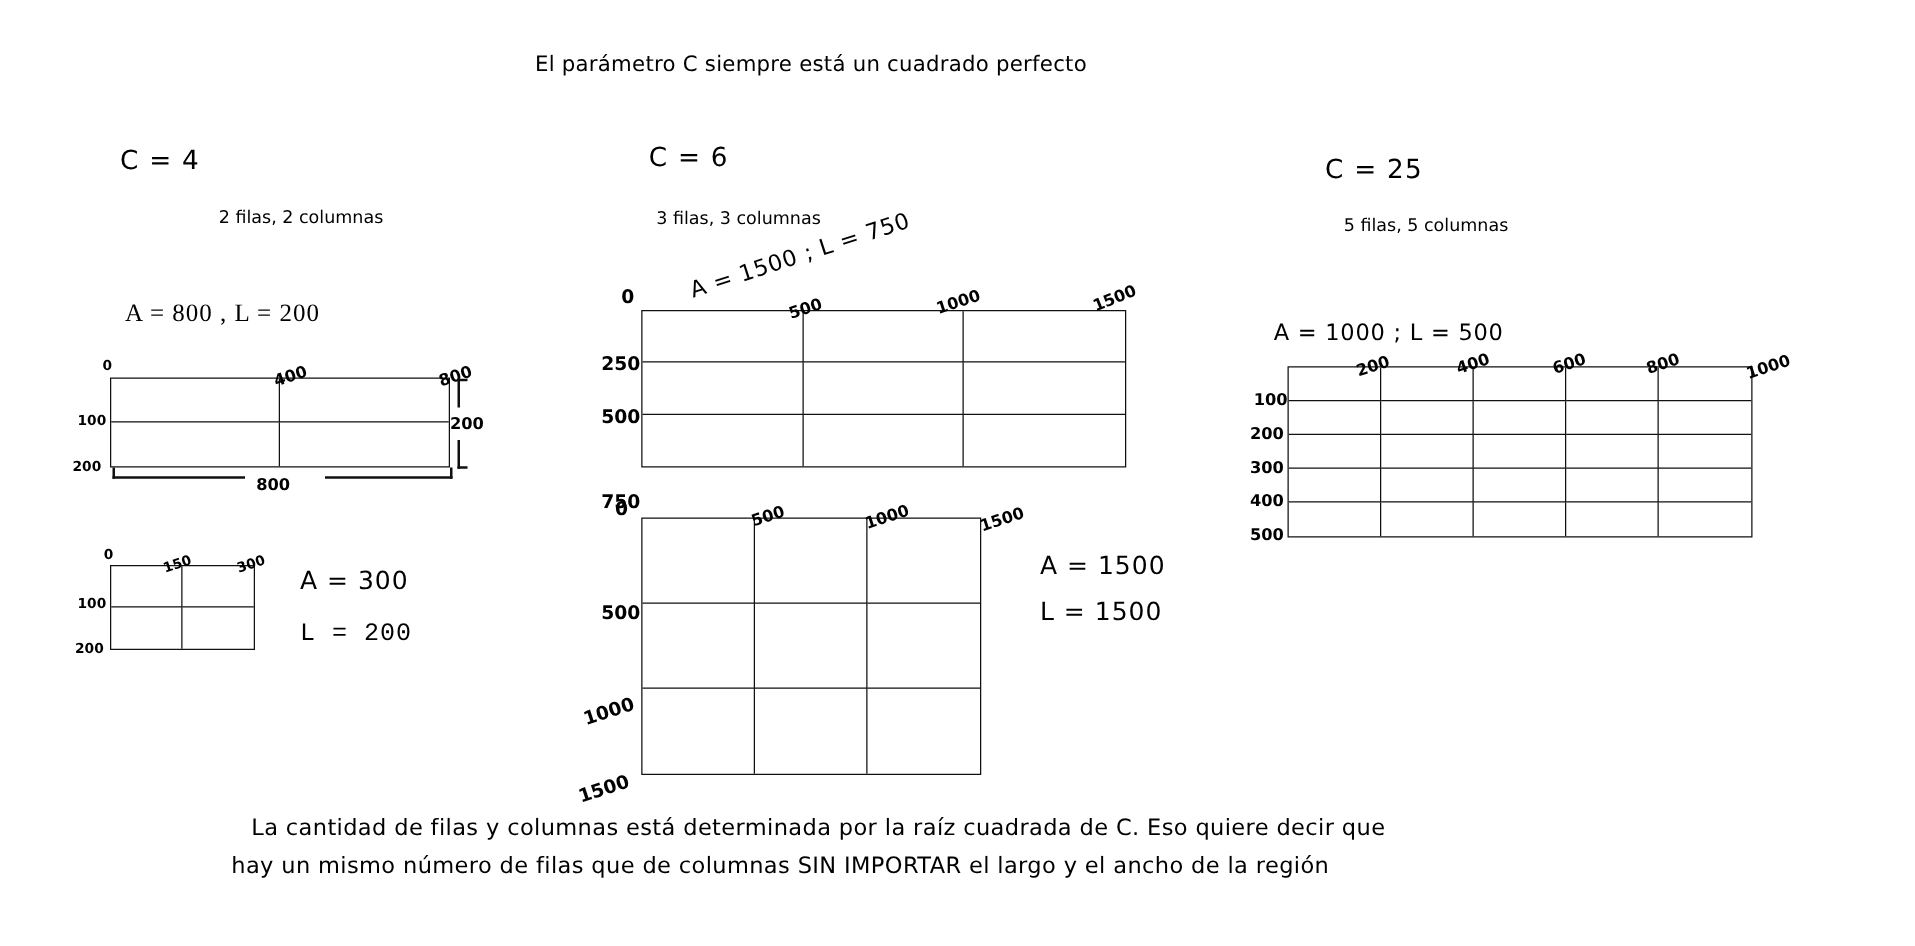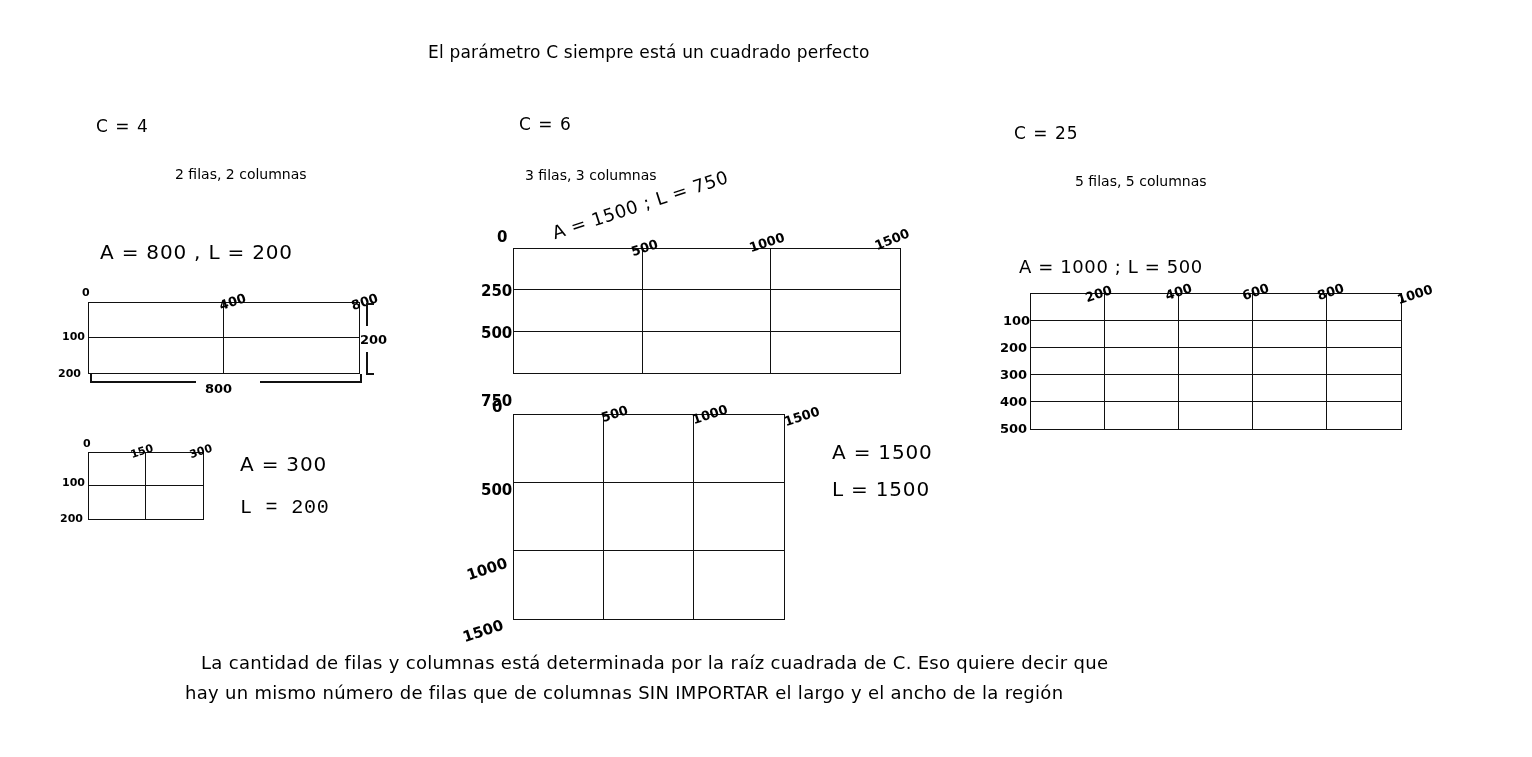--- a/index.html
+++ b/index.html
@@ -16,21 +16,21 @@
     overflow: hidden;
   }
   .abs { position: absolute; }
 
   .title {
     font-size: 17px;
     letter-spacing: 0.2px;
     white-space: nowrap;
   }
   .section-title {
-    font-size: 17px;
+    font-size: 21px;
     letter-spacing: 1px;
     white-space: nowrap;
   }
   .section-sub {
     font-size: 14px;
     white-space: nowrap;
   }
   .formula {
     font-size: 18px;
     letter-spacing: 0.6px;
@@ -93,21 +93,21 @@
   }
 </style>
 </head>
 <body>
 
 <div class="abs title" style="left:428px; top:42px;">El parámetro C siempre está un cuadrado perfecto</div>
 
 <div class="abs section-title" style="left:96px; top:116px;">C = 4</div>
 <div class="abs section-sub" style="left:143px; top:166px;margin-left:32px;">2 filas, 2 columnas</div>
 
-<div class="abs formula-lg" style="left:100px; top:240px;">A = 800 ,  L = 200</div>
+<div class="abs formula-lg" style="left:100px; top:240px;font-family:Liberation Serif, serif;">A = 800 ,  L = 200</div>
 
 <div class="abs grid" style="left:88px; top:302px; width:272px; height:72px; grid-template-columns:repeat(2,1fr); grid-template-rows:repeat(2,1fr);">
   <div class="cell"></div>
   <div class="cell last-col"></div>
   <div class="cell last-row"></div>
   <div class="cell last-col last-row"></div>
 </div>
 <div class="abs axis-label sm" style="left:82px; top:286px;">0</div>
 <div class="abs axis-label rot-neg" style="left:222px; top:298px;">400</div>
 <div class="abs axis-label rot-neg" style="left:354px; top:298px;">800</div>
@@ -176,21 +176,21 @@
 <div class="abs axis-label rot-neg" style="left:604px; top:410px;">500</div>
 <div class="abs axis-label rot-neg" style="left:695px; top:412px;">1000</div>
 <div class="abs axis-label rot-neg" style="left:787px; top:414px;">1500</div>
 <div class="abs axis-label lg" style="left:481px; top:481px;">500</div>
 <div class="abs axis-label lg rot-neg" style="left:470px; top:566px;">1000</div>
 <div class="abs axis-label lg rot-neg" style="left:466px; top:628px;">1500</div>
 
 <div class="abs formula-lg" style="left:832px; top:440px;">A = 1500</div>
 <div class="abs formula-lg" style="left:832px; top:477px;">L = 1500</div>
 
-<div class="abs section-title" style="left:1014px; top:123px;">C = 25</div>
+<div class="abs section-title" style="left:1060px; top:123px;">C = 25</div>
 <div class="abs section-sub" style="left:1075px; top:173px;text-align:right;">5 filas, 5 columnas</div>
 
 <div class="abs formula" style="left:1019px; top:256px;">A = 1000 ;  L = 500</div>
 
 <div class="abs grid" style="left:1030px; top:293px; width:372px; height:137px; grid-template-columns:repeat(5,1fr); grid-template-rows:repeat(5,1fr);">
   <div class="cell"></div>
   <div class="cell"></div>
   <div class="cell"></div>
   <div class="cell"></div>
   <div class="cell last-col"></div>

